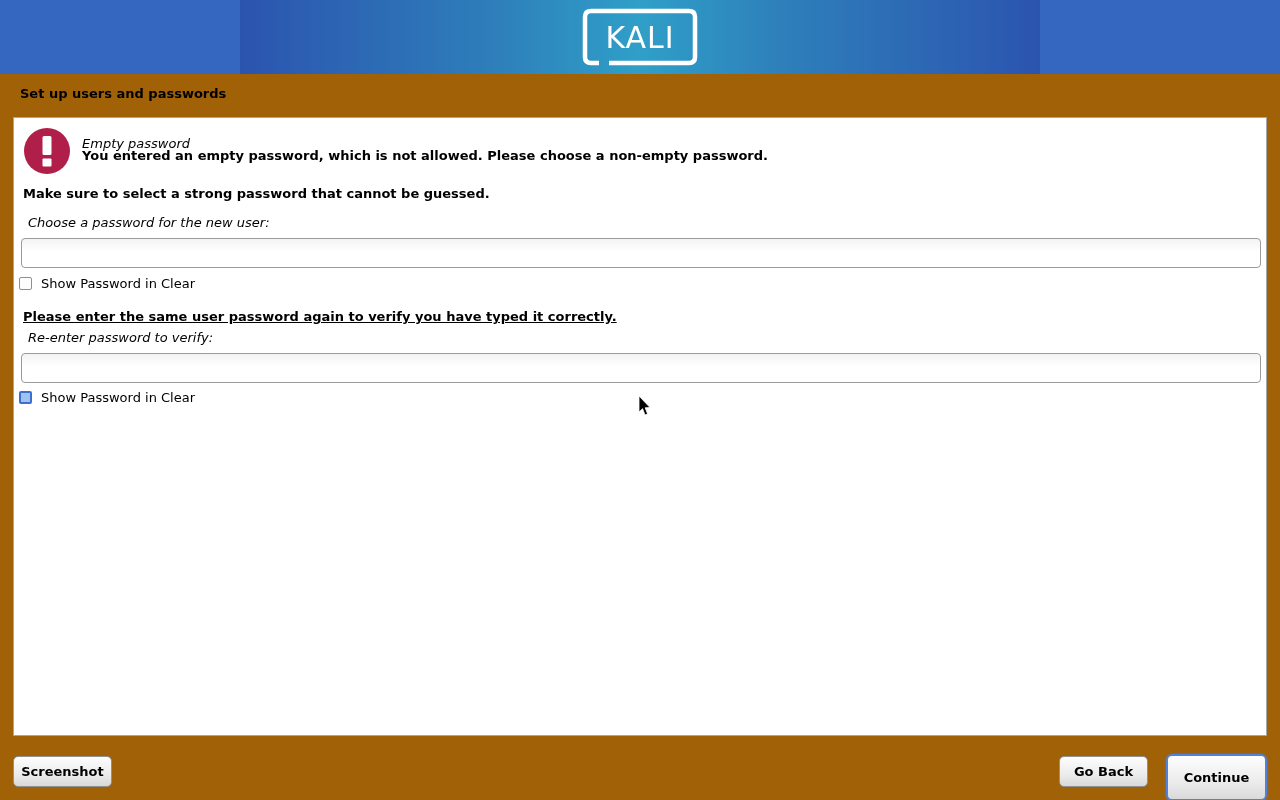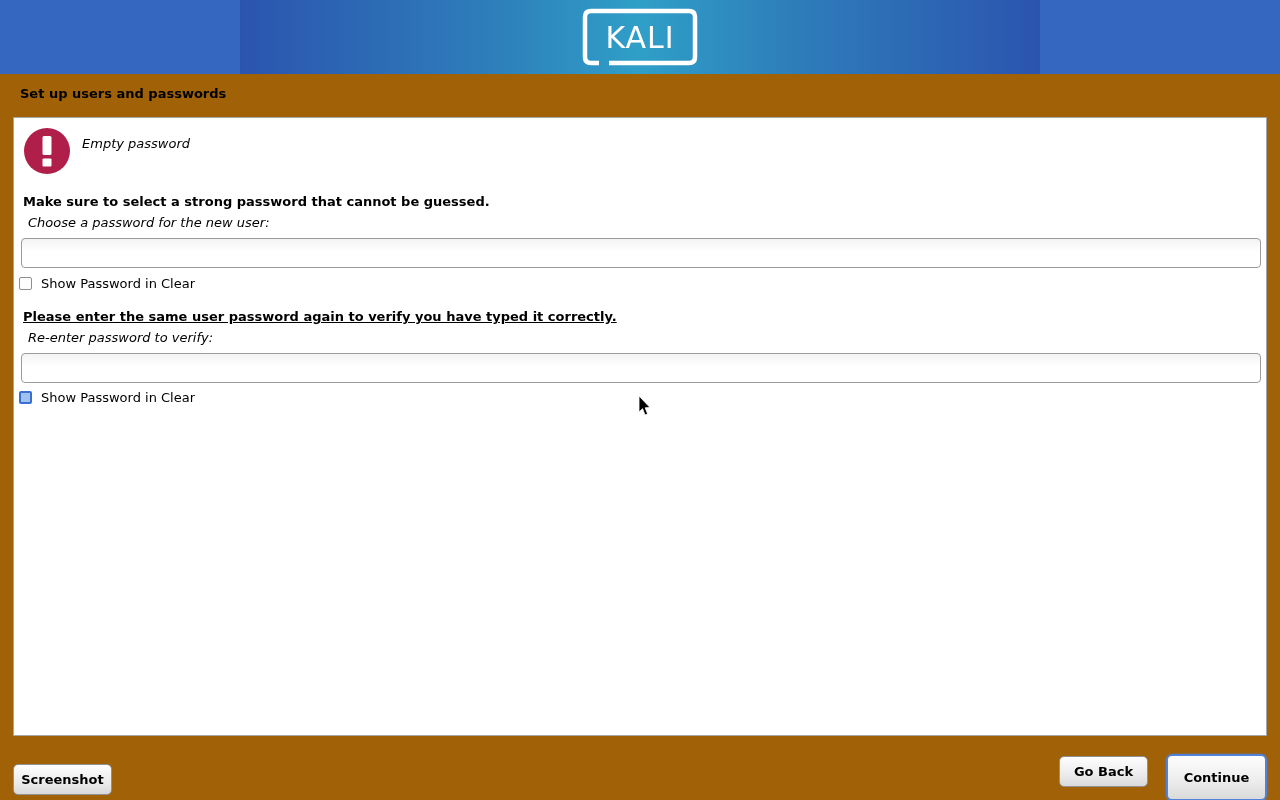--- a/index.html
+++ b/index.html
@@ -33,21 +33,21 @@
   .error-title {
     position: absolute; left: 68px; top: 18px;
     font-size: 13px; font-style: italic; color: #000; text-align: right;
   }
   .error-message {
     position: absolute; left: 68px; top: 30px;
     font-size: 13px; font-weight: bold; color: #000;
   }
 
   .strong-instruction {
-    position: absolute; left: 9px; top: 76px;
+    position: absolute; left: 9px; top: 68px;
     font-size: 13px; font-weight: bold; color: #000;
   }
   .field-label-1 {
     position: absolute; left: 14px; top: 97px;
     font-size: 13px; font-style: italic; color: #000;
   }
   .text-input {
     position: absolute; left: 7px; width: 1240px; height: 30px;
     border: 1px solid #9b9b9b; border-radius: 4px;
     background: linear-gradient(#f3f3f3, #ffffff 45%);
@@ -86,21 +86,21 @@
 
   
   .btn {
     position: absolute; height: 31px;
     border: 1px solid #919191; border-radius: 5px;
     background: linear-gradient(#fdfdfd, #ececec 60%, #d9d9d9);
     font-family: "DejaVu Sans", sans-serif; font-size: 13px; font-weight: bold; color: #000;
     display: flex; align-items: center; justify-content: center;
     cursor: default;
   }
-  .btn-screenshot { left: 13px; top: 756px; width: 99px; margin-top: 8px; }
+  .btn-screenshot { left: 13px; top: 756px; width: 99px; }
   .btn-goback    { left: 1059px; top: 756px; width: 89px; }
   .btn-continue  {
     left: 1166px; top: 754px; width: 101px; height: 47px;
     border: 2px solid #4f82d8; border-radius: 6px;
     box-shadow: 0 0 3px rgba(80,130,220,0.55);
     background: linear-gradient(#fdfdfd, #ececec 60%, #dadada);
   }
 
   
   .cursor { position: absolute; left: 638px; top: 396px; width: 14px; height: 21px; pointer-events: none; }
@@ -124,20 +124,21 @@
   <div class="panel">
 
     <div class="error-icon">
       <svg width="46" height="46" viewBox="0 0 46 46">
         <circle cx="23" cy="23" r="23" fill="#b01e4a"></circle>
         <rect x="18.5" y="8" width="9" height="19" rx="1.5" fill="#ffffff"></rect>
         <rect x="18.5" y="30.5" width="9" height="8" rx="1" fill="#ffffff"></rect>
       </svg>
     </div>
     <div class="error-title">Empty password</div>
+    <div class="error-message">You entered an empty password, which is not allowed. Please choose a non-empty password.</div>
 
     <div class="strong-instruction">Make sure to select a strong password that cannot be guessed.</div>
     <div class="field-label-1">Choose a password for the new user:</div>
     <input type="text" class="text-input input-1" value="" style="">
     <div class="checkbox-row checkbox-row-1">
       <span class="checkbox-box"></span>
       <span class="checkbox-label">Show Password in Clear</span>
     </div>
 
     <div class="verify-instruction">Please enter the same user password again to verify you have typed it correctly.</div>

